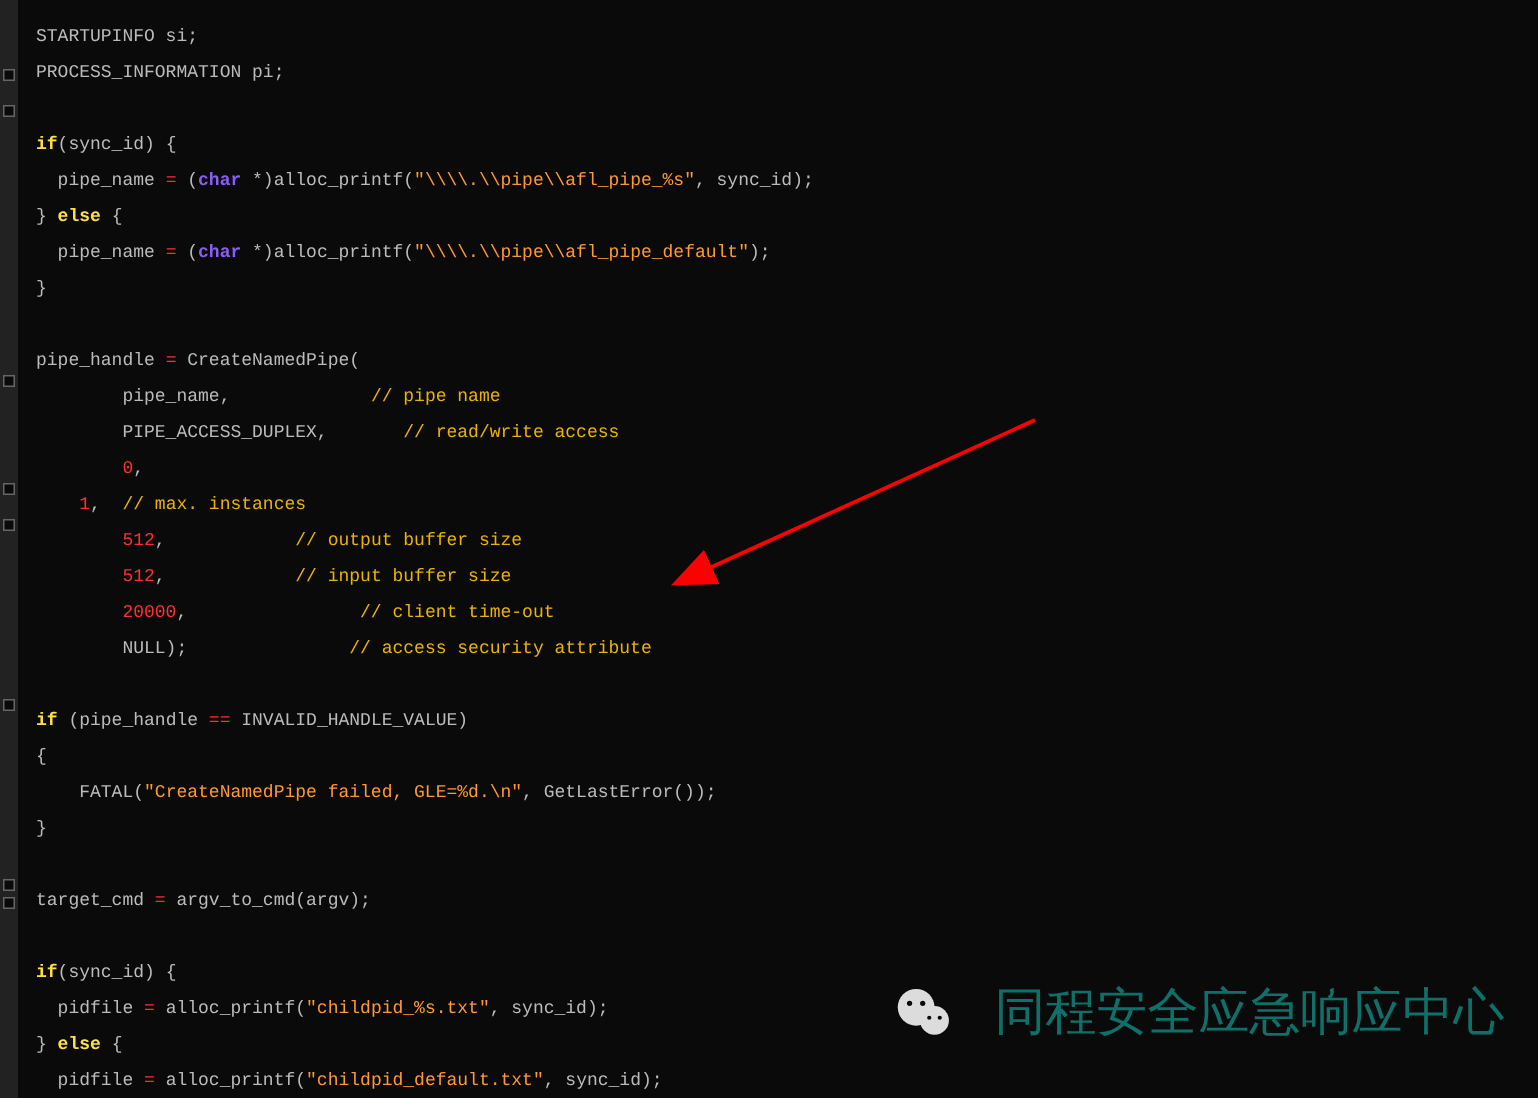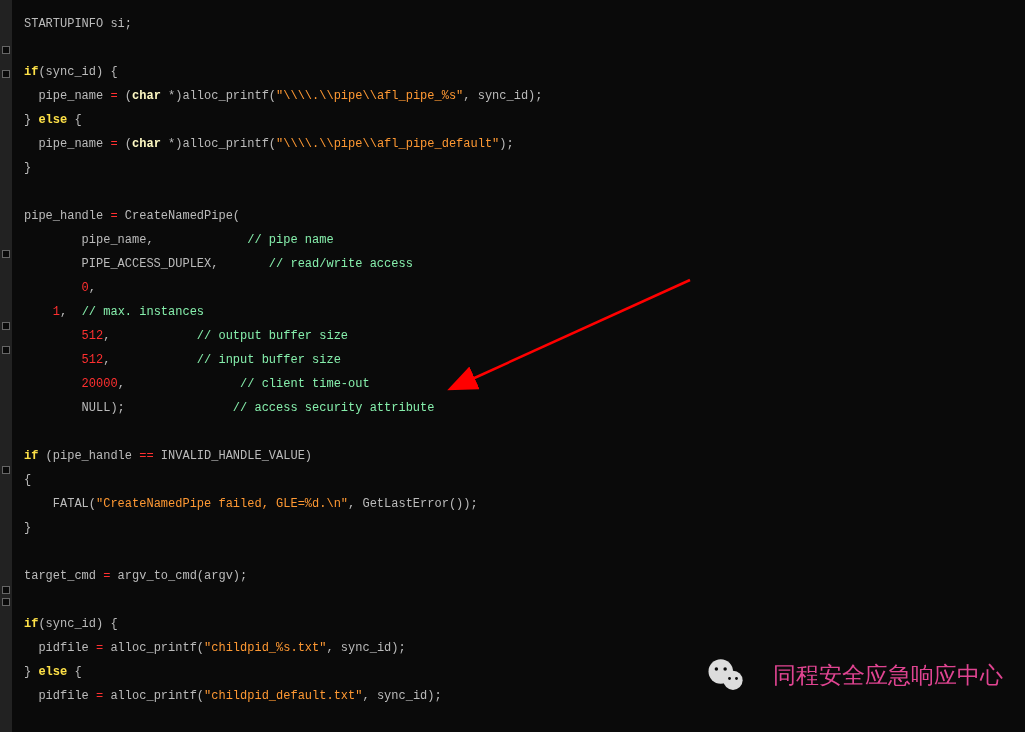--- a/index.html
+++ b/index.html
@@ -37,41 +37,41 @@
 }
 .code-area {
   position:absolute;
   left:12px; top:6px;
   width:1013px;
   color:#ddd;
   white-space:pre;
 }
 .line { height:12px; padding-left:12px; }
 .kw { color:#fde047; font-weight:bold; }
-.type { color:#fef9c3; font-weight:bold; }
+.type { color:#8b5cf6; font-weight:bold; }
 .op { color:#ff3030; }
 .str { color:#ff9933; }
 .num { color:#ff3030; }
 .id { color:#bbbbbb; }
-.comment { color:#86efac; }
+.comment { color:#eab308; }
 .arrow {
   position:absolute;
   top:270px; left:440px;
   pointer-events:none;
 }
 .watermark {
   position:absolute;
   right:22px; bottom:36px;
   display:flex;
   align-items:center;
   gap:26px;
-  color:#ec4899;
+  color:#0f766e;
   opacity:.95;
   font-family:"Microsoft YaHei","PingFang SC",sans-serif;
-  font-size:23px;
+  font-size:34px;
   pointer-events:none;
 }
 .wx-icon { width:42px; height:42px; }
 .wx-icon circle.b { fill:#e8e8e8; }
 .wx-icon circle.e { fill:#0a0a0a; }
 </style>
 </head>
 <body>
 
 <div class="editor">
@@ -81,20 +81,21 @@
     <div class="fold-marker" style="top:250px;"></div>
     <div class="fold-marker" style="top:322px;"></div>
     <div class="fold-marker" style="top:346px;"></div>
     <div class="fold-marker" style="top:466px;"></div>
     <div class="fold-marker" style="top:586px;"></div>
     <div class="fold-marker" style="top:598px;"></div>
   </div>
 
   <div class="code-area">
 <div class="line"><span class="id">STARTUPINFO si;</span></div>
+<div class="line"><span class="id">PROCESS_INFORMATION pi;</span></div>
 <div class="line"></div>
 <div class="line"><span class="kw">if</span><span class="id">(sync_id) {</span></div>
 <div class="line"><span class="id">  pipe_name </span><span class="op">=</span><span class="id"> (</span><span class="type">char</span><span class="id"> *)alloc_printf(</span><span class="str">"\\\\.\\pipe\\afl_pipe_%s"</span><span class="id">, sync_id);</span></div>
 <div class="line"><span class="id">} </span><span class="kw">else</span><span class="id"> {</span></div>
 <div class="line"><span class="id">  pipe_name </span><span class="op">=</span><span class="id"> (</span><span class="type">char</span><span class="id"> *)alloc_printf(</span><span class="str">"\\\\.\\pipe\\afl_pipe_default"</span><span class="id">);</span></div>
 <div class="line"><span class="id">}</span></div>
 <div class="line"></div>
 <div class="line"><span class="id">pipe_handle </span><span class="op">=</span><span class="id"> CreateNamedPipe(</span></div>
 <div class="line"><span class="id">        pipe_name,             </span><span class="comment">// pipe name</span></div>
 <div class="line"><span class="id">        PIPE_ACCESS_DUPLEX,       </span><span class="comment">// read/write access</span></div>

